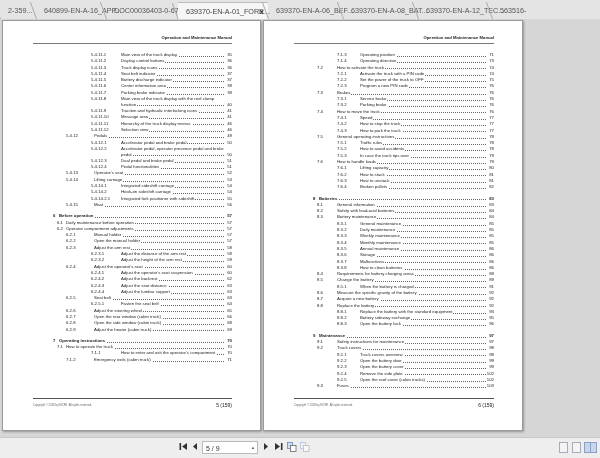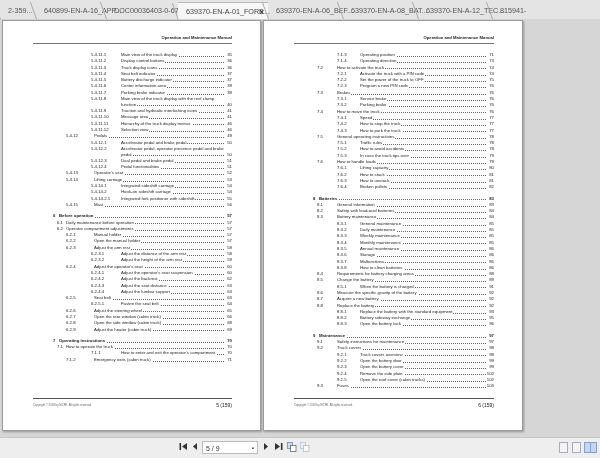--- a/index.html
+++ b/index.html
@@ -39,21 +39,21 @@
 <body>
 
 <div class="tabbar" id="tabbar">
     <div class="tab" style="left: 0px; width: 36px;"><span>2-359...</span></div>
     <div class="tab" style="left: 36px; width: 70px;"><span>640899-EN-A-16_APP...</span></div>
     <div class="tab" style="left: 106px; width: 72px;"><span>DOC00036403-0-679...</span></div>
     <div class="tab active" style="left: 178px; width: 90px;"><span>639370-EN-A-01_FORE...</span><span class="x">x</span></div>
     <div class="tab" style="left: 268px; width: 75px;"><span>639370-EN-A-06_BEF...</span></div>
     <div class="tab" style="left: 343px; width: 75px;"><span>639370-EN-A-08_BAT...</span></div>
     <div class="tab" style="left: 418px; width: 74px;"><span>639370-EN-A-12_TEC...</span></div>
-    <div class="tab" style="left: 492px; width: 40px;"><span>815941-</span></div>
+    <div class="tab" style="left: 492px; width: 40px;"><span>563516-</span></div>
   </div>
 
 <div class="viewer">
   <div class="page left">
     <div class="page-hdr-text">Operation and Maintenance Manual</div>
     <div class="page-hdr-line"></div>
     <div class="toc" id="toc-left">
         <div class="row">
           <span class="num" style="left: 88px;">5.4.11.1</span>
           <span class="ttl" style="left: 118px;"><span class="t">Main view of the truck display</span></span>

